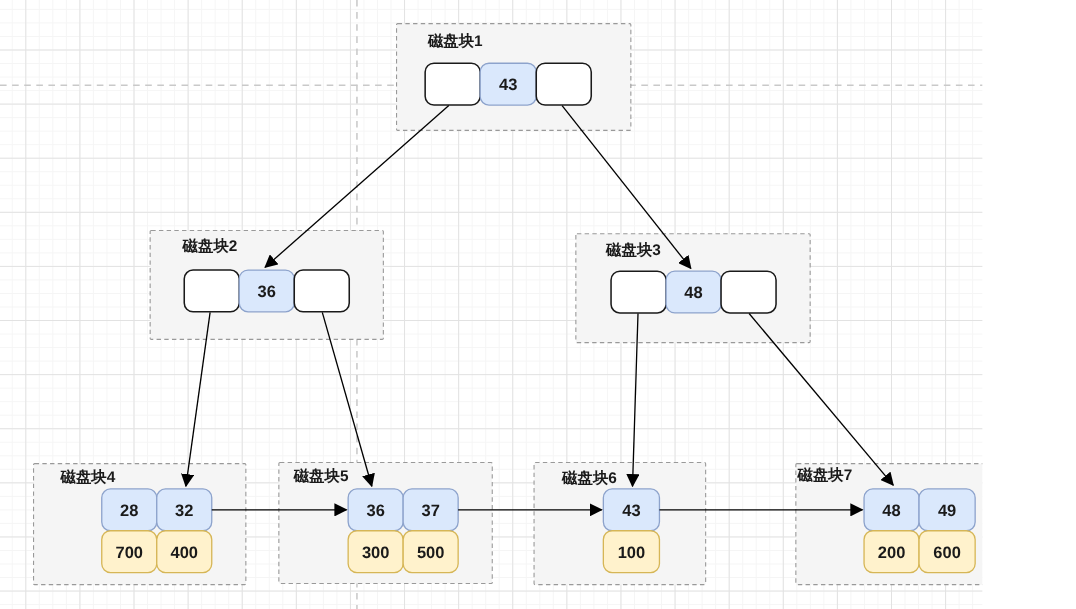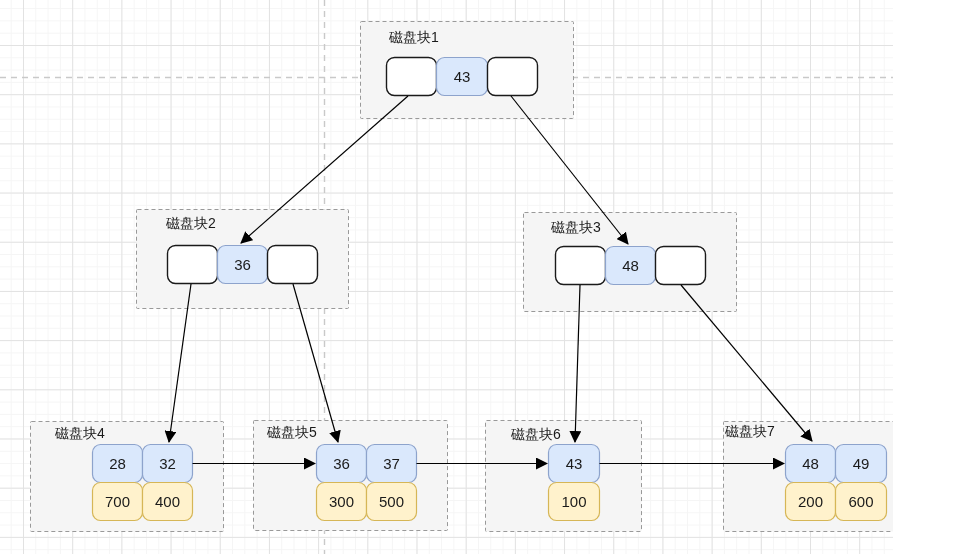--- a/index.html
+++ b/index.html
@@ -11,20 +11,21 @@
     height: 554px;
     overflow: hidden;
     background-color: #ffffff;
     background-image:
       linear-gradient(to right,  var(--grid-major-color, #e2e2e2) 1px, transparent 1px),
       linear-gradient(to bottom, var(--grid-major-color, #e2e2e2) 1px, transparent 1px),
       linear-gradient(to right,  var(--grid-minor-color, #f5f5f5) 1px, transparent 1px),
       linear-gradient(to bottom, var(--grid-minor-color, #f5f5f5) 1px, transparent 1px);
     background-size: 49.2px 49.2px, 49.2px 49.2px, 12.3px 12.3px, 12.3px 12.3px;
     background-position: 23px 45px, 23px 45px, 23px 45px, 23px 45px;
+    font-weight: bold;
   }
 
   svg { position: absolute; left: 0; top: 0; }
 
   .guide {
     stroke: var(--guide-color, #c9c9c9);
     stroke-width: 1.4;
     stroke-dasharray: 6 5;
   }
 

